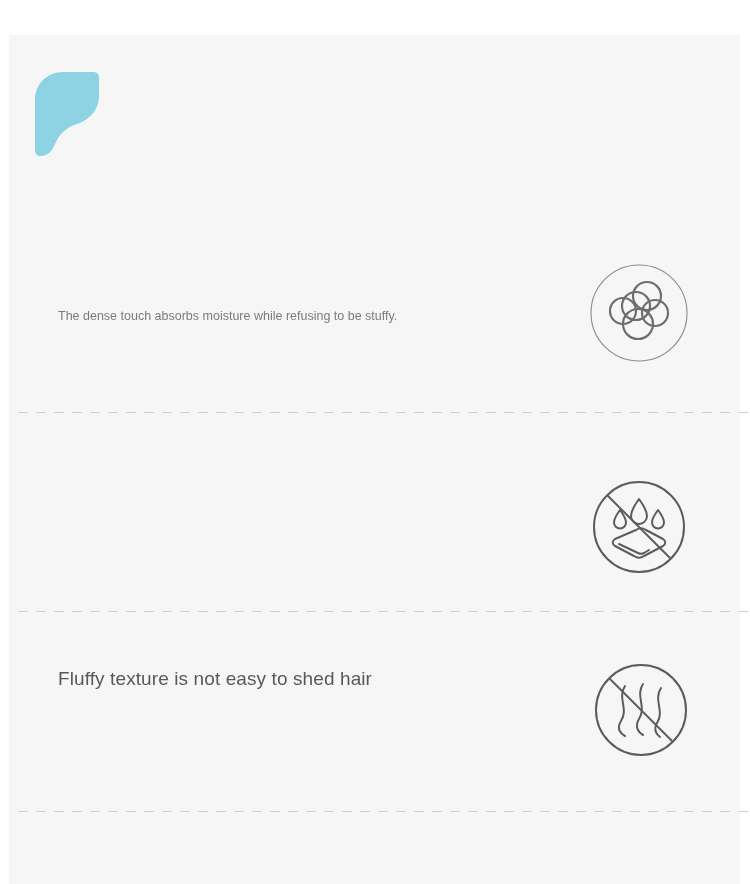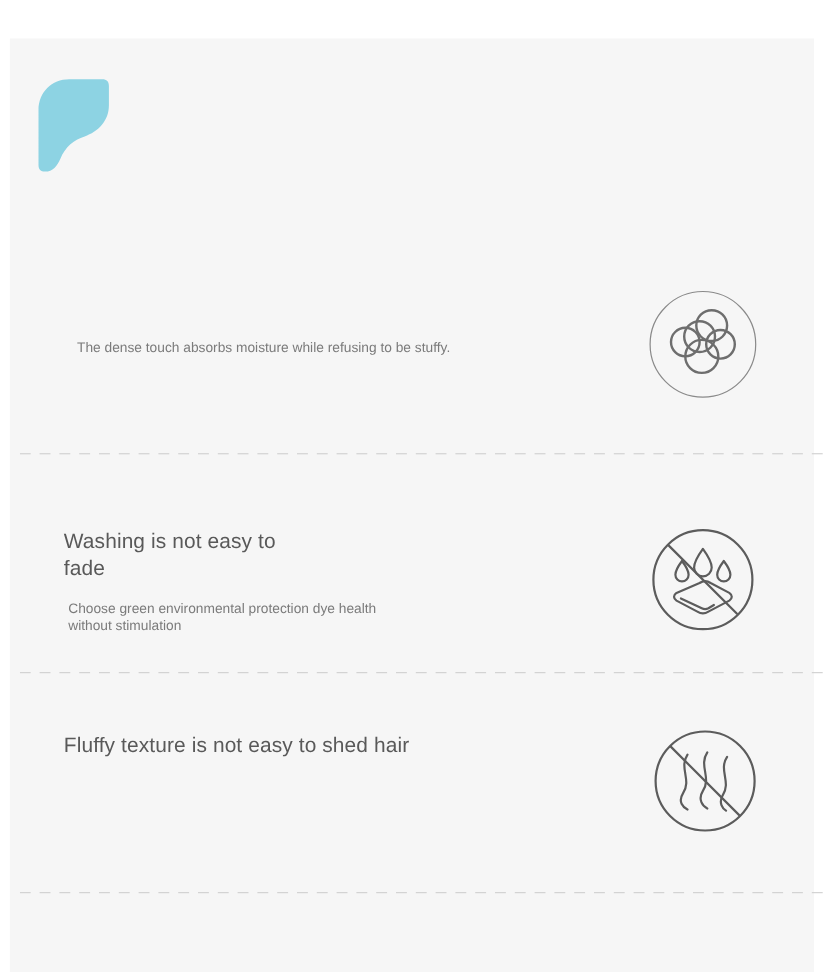--- a/index.html
+++ b/index.html
@@ -68,21 +68,21 @@
     letter-spacing: .1px;
     white-space: pre-line;
     margin: 0;
   }
   .feature-desc {
     color: #7b7b7b;
     font-size: 12.5px;
     line-height: 16px;
     font-weight: 400;
     white-space: pre-line;
-    margin: 12px;
+    margin: 0;
   }
 
   .feature-icon {
     position: absolute;
     width: 100px;
     height: 100px;
   }
   .feature-icon svg {
     display: block;
     width: 100px;
@@ -160,26 +160,20 @@
             <circle cx="49" cy="61" r="15"></circle>
             <circle cx="47" cy="43" r="14"></circle>
           </g>
         </svg>
       </div>
     </div>
 
     <div class="divider" id="divider-1"></div>
 
     <div class="feature" id="feature-2">
-      <div class="feature-text">
-        <p class="feature-title">Washing is not easy to
-fade</p>
-        <p class="feature-desc">Choose green environmental protection dye health
-without stimulation</p>
-      </div>
       <div class="feature-icon">
         <svg viewBox="0 0 100 100" xmlns="http://www.w3.org/2000/svg" aria-hidden="true">
           <circle cx="50" cy="50" r="45" fill="none" stroke="#5c5c5c" stroke-width="2"></circle>
 
           <g fill="none" stroke="#5c5c5c" stroke-width="2" stroke-linejoin="round">
             <path d="M50 22 C50 22 42 33 42 39 a8 8 0 0 0 16 0 C58 33 50 22 50 22 Z"></path>
             <path d="M31 33 C31 33 25 41 25 45.5 a6 6 0 0 0 12 0 C37 41 31 33 31 33 Z"></path>
             <path d="M69 33 C69 33 63 41 63 45.5 a6 6 0 0 0 12 0 C75 41 69 33 69 33 Z"></path>
           </g>
 

